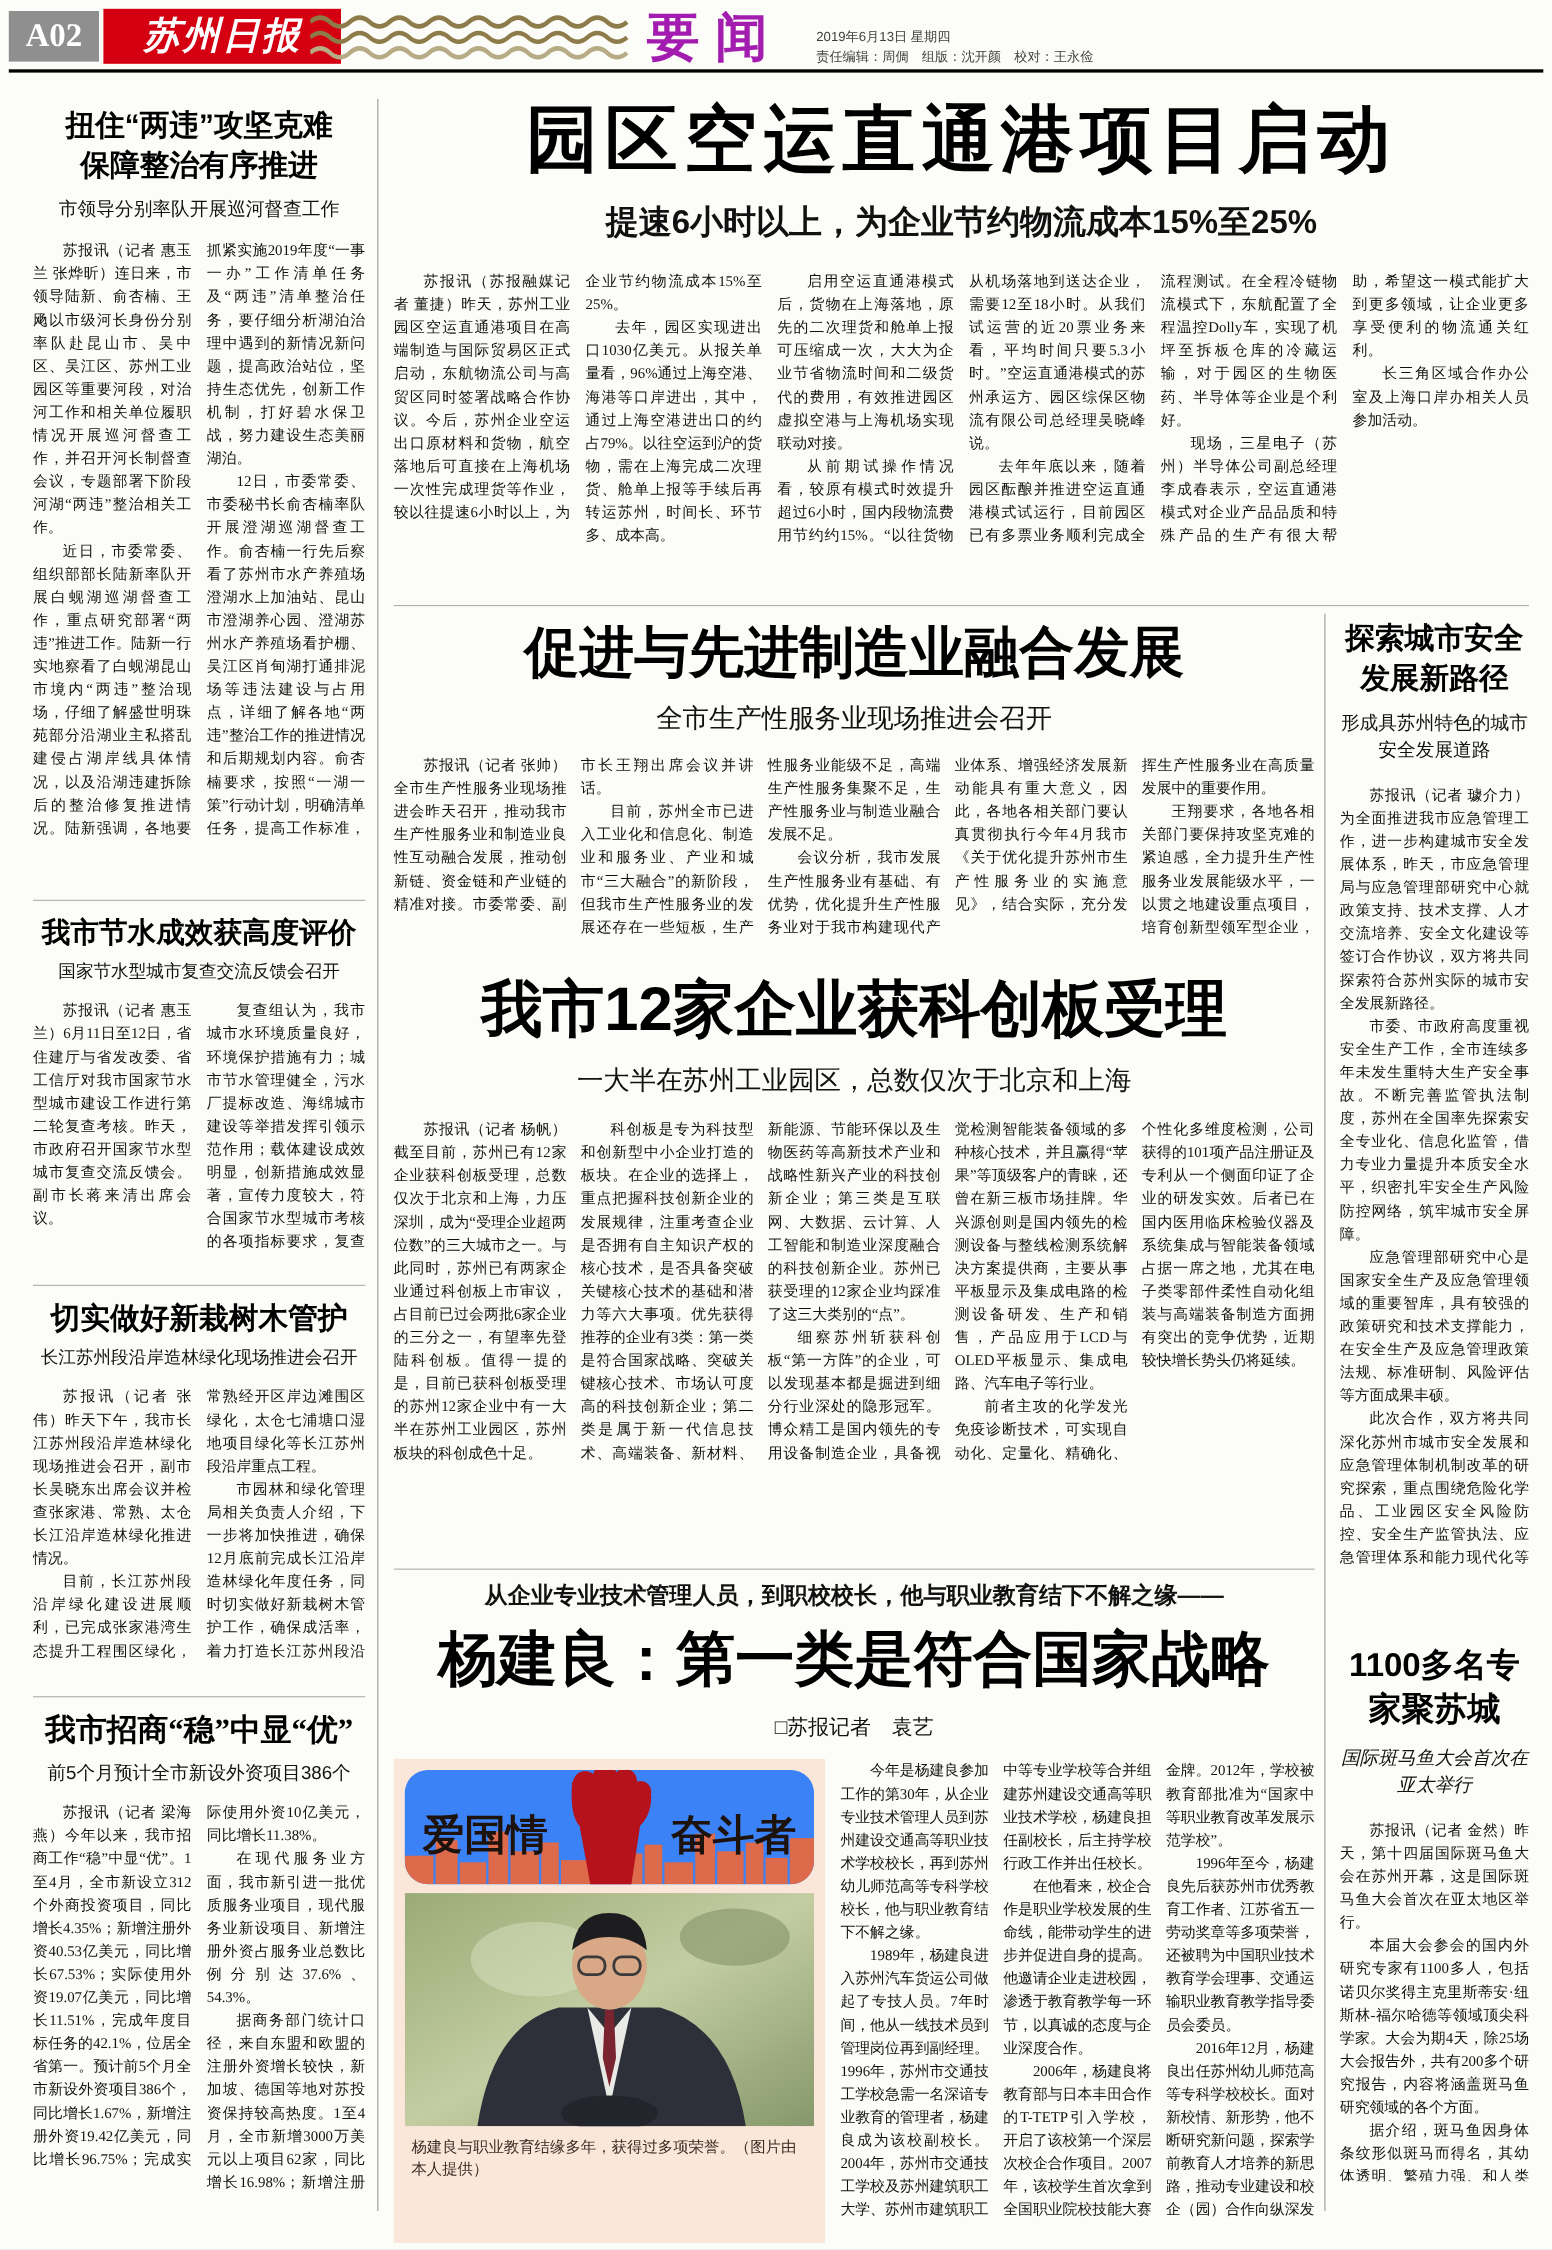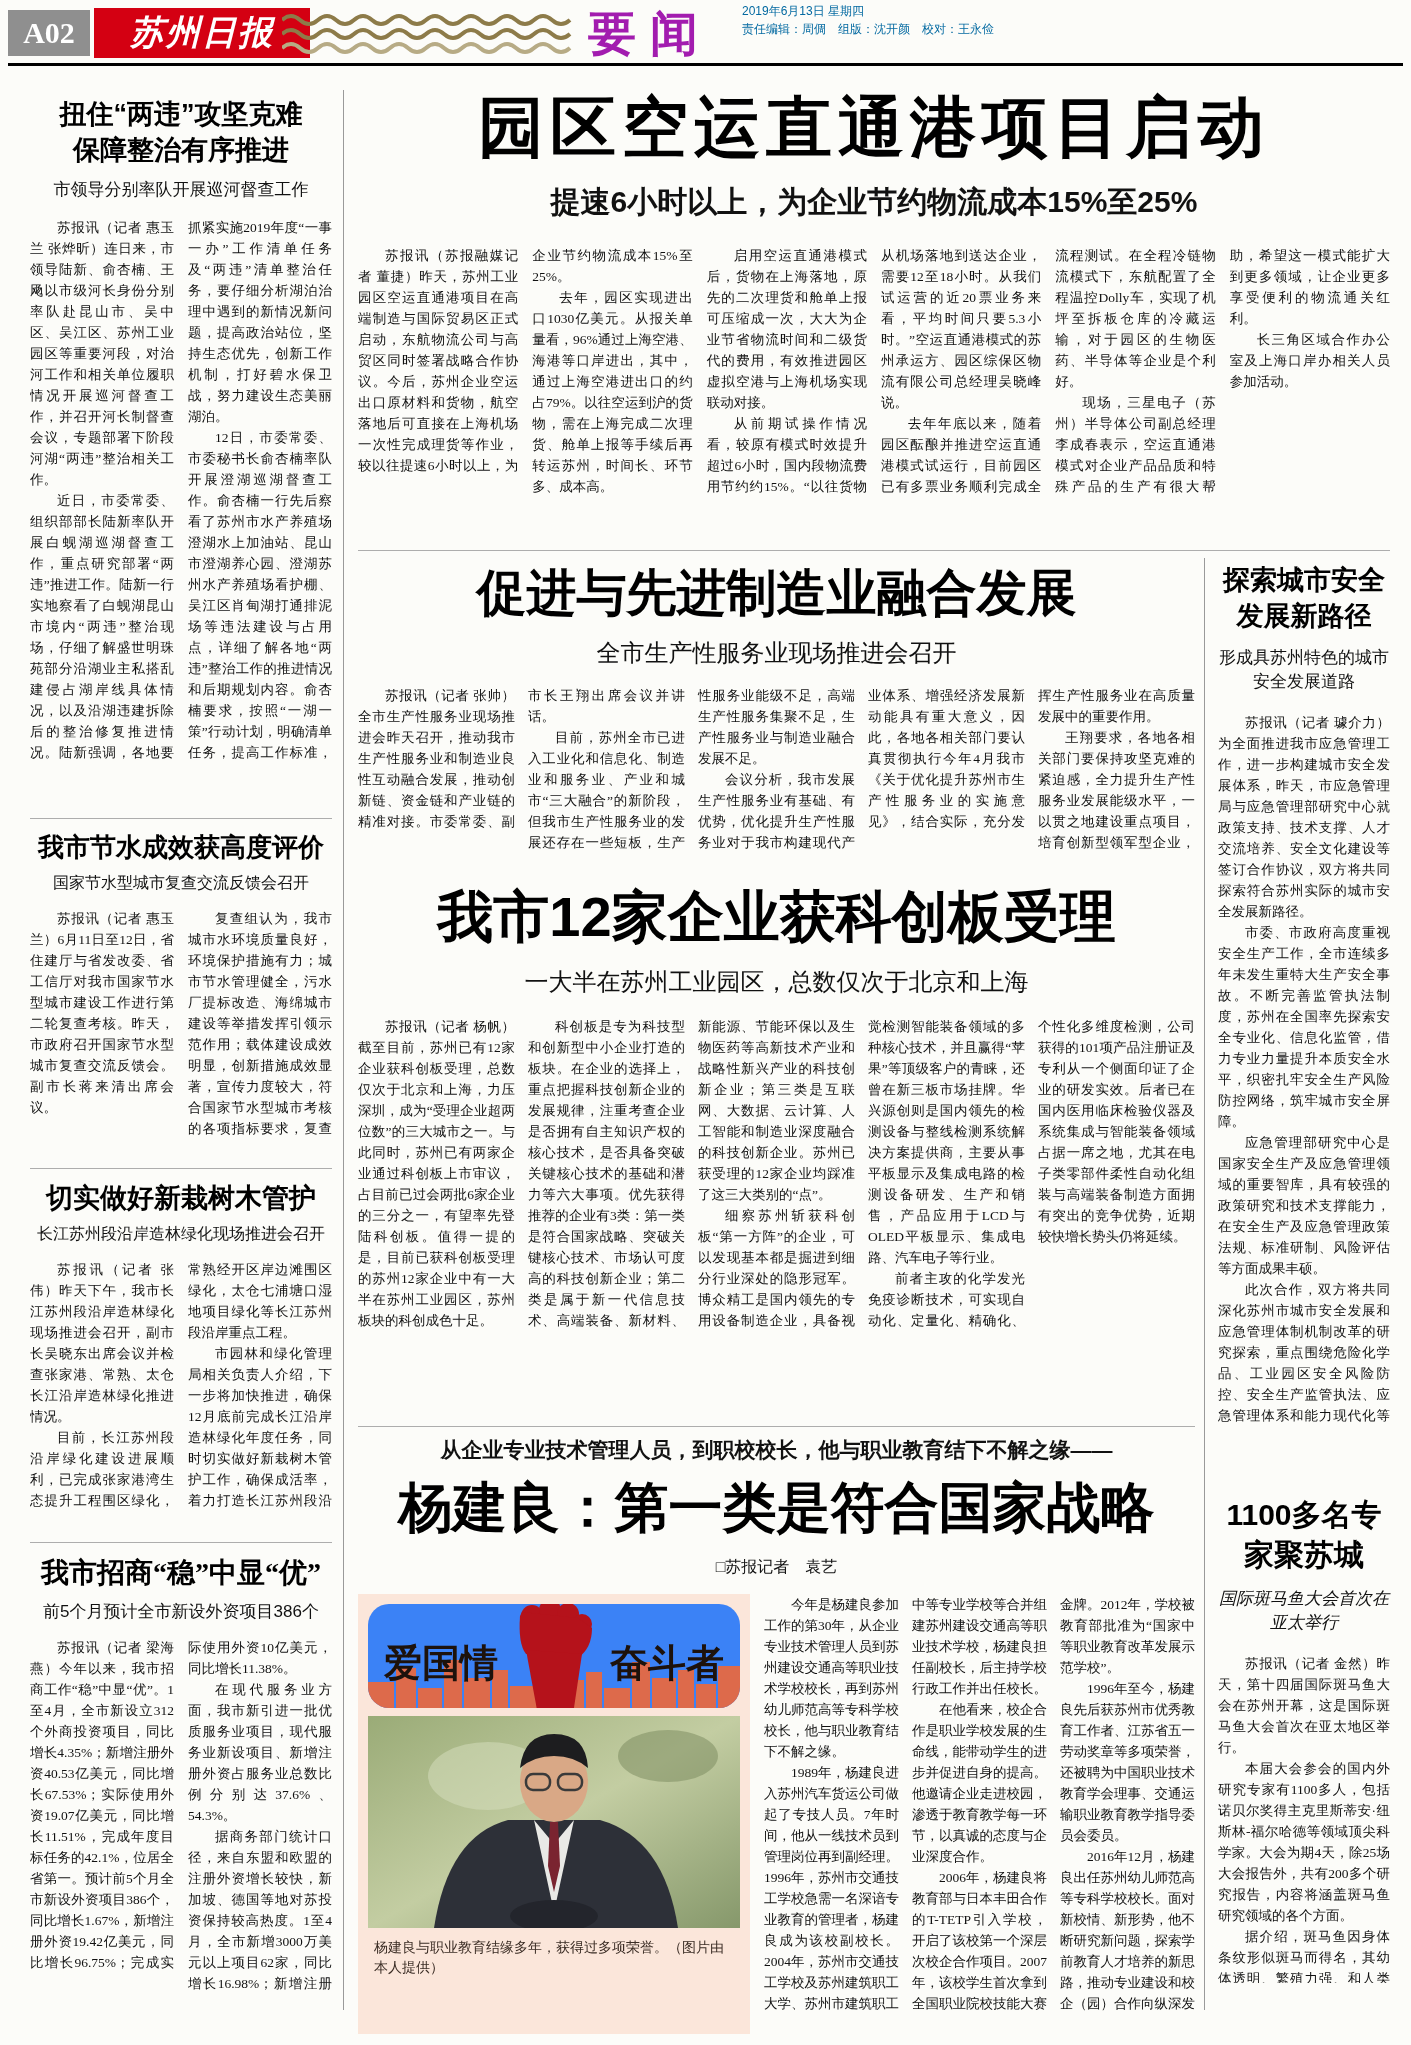--- a/index.html
+++ b/index.html
@@ -7,21 +7,21 @@
         font-family:"Liberation Serif","DejaVu Serif",serif;color:#111;overflow:hidden;}
   
   .hdr-box{position:absolute;display:flex;align-items:center;justify-content:center;}
   #pageno{left:8px;top:10px;width:82px;height:46px;background:#8f8f8f;color:#fff;
           font:bold 30px "Liberation Serif",serif;}
   #masthead{left:94px;top:8px;width:216px;height:50px;background:#d40012;color:#fff;
           font:bold italic 34px "DejaVu Serif",serif;letter-spacing:2px;}
   #waves{position:absolute;left:282px;top:12px;}
   #section-title{position:absolute;left:588px;top:2px;font:bold 48px "Liberation Sans",sans-serif;
           letter-spacing:14px;color:#a21caf;}
-  #date-block{position:absolute;left:742px;top:2px;font:12px/18px "Liberation Sans",sans-serif;color:#0369a1;}
+  #date-block{position:absolute;left:742px;top:24px;font:12px/18px "Liberation Sans",sans-serif;color:#404040;}
   #hdr-rule{position:absolute;left:8px;top:63px;width:1395px;height:3px;background:#000;}
   
   .abs{position:absolute;}
   .t-sans{font-family:"Liberation Sans","DejaVu Sans",sans-serif;}
   .art-title{font-weight:bold;text-align:center;color:#000;}
   .art-sub{text-align:center;color:#111;}
   .body-cols{overflow:hidden;font:13.5px/21px "Liberation Serif",serif;text-align:justify;}
   .para{margin:0;text-indent:2em;}
   .vline{position:absolute;width:1px;background:#9a9a9a;}
   .hline{position:absolute;height:1px;background:#adadad;}
@@ -137,21 +137,21 @@
         <p class="para">科创板是专为科技型和创新型中小企业打造的板块。在企业的选择上，重点把握科技创新企业的发展规律，注重考查企业是否拥有自主知识产权的核心技术，是否具备突破关键核心技术的基础和潜力等六大事项。优先获得推荐的企业有3类：第一类是符合国家战略、突破关键核心技术、市场认可度高的科技创新企业；第二类是属于新一代信息技术、高端装备、新材料、新能源、节能环保以及生物医药等高新技术产业和战略性新兴产业的科技创新企业；第三类是互联网、大数据、云计算、人工智能和制造业深度融合的科技创新企业。苏州已获受理的12家企业均踩准了这三大类别的“点”。</p>
         <p class="para">细察苏州斩获科创板“第一方阵”的企业，可以发现基本都是掘进到细分行业深处的隐形冠军。博众精工是国内领先的专用设备制造企业，具备视觉检测智能装备领域的多种核心技术，并且赢得“苹果”等顶级客户的青睐，还曾在新三板市场挂牌。华兴源创则是国内领先的检测设备与整线检测系统解决方案提供商，主要从事平板显示及集成电路的检测设备研发、生产和销售，产品应用于LCD与OLED平板显示、集成电路、汽车电子等行业。</p>
         <p class="para">前者主攻的化学发光免疫诊断技术，可实现自动化、定量化、精确化、个性化多维度检测，公司获得的101项产品注册证及专利从一个侧面印证了企业的研发实效。后者已在国内医用临床检验仪器及系统集成与智能装备领域占据一席之地，尤其在电子类零部件柔性自动化组装与高端装备制造方面拥有突出的竞争优势，近期较快增长势头仍将延续。</p>
       </div>
   </div>
   <div class="hline" style="left:358px;top:1426px;width:837px;"></div>
 
   <div class="abs" style="left:358px;top:1436px;width:837px;">
     <div class="art-sub t-sans" style="font-size:21px;font-weight:bold;">从企业专业技术管理人员，到职校校长，他与职业教育结下不解之缘——</div>
     <div class="art-title t-sans" style="font-size:54px;margin-top:8px;">杨建良：第一类是符合国家战略</div>
-    <div class="art-sub" style="font-size:16px;margin-top:12px;">□苏报记者　袁艺</div>
+    <div class="art-sub" style="font-size:19px;margin-top:12px;">□苏报记者　袁艺</div>
 
     <div class="feature-wrap" style="margin-top:16px;">
       <div id="feature-figure">
         <div id="banner">
           <span class="banner-word" style="left:16px;">爱国情</span>
           <span class="banner-word" style="right:16px;">奋斗者</span>
           <svg id="banner-skyline" width="372" height="60" viewBox="0 0 372 60">
             <g fill="#dd6a4b">
               <rect x="0" y="34" width="26" height="26"></rect>
                 <rect x="28" y="20" width="20" height="40"></rect>

